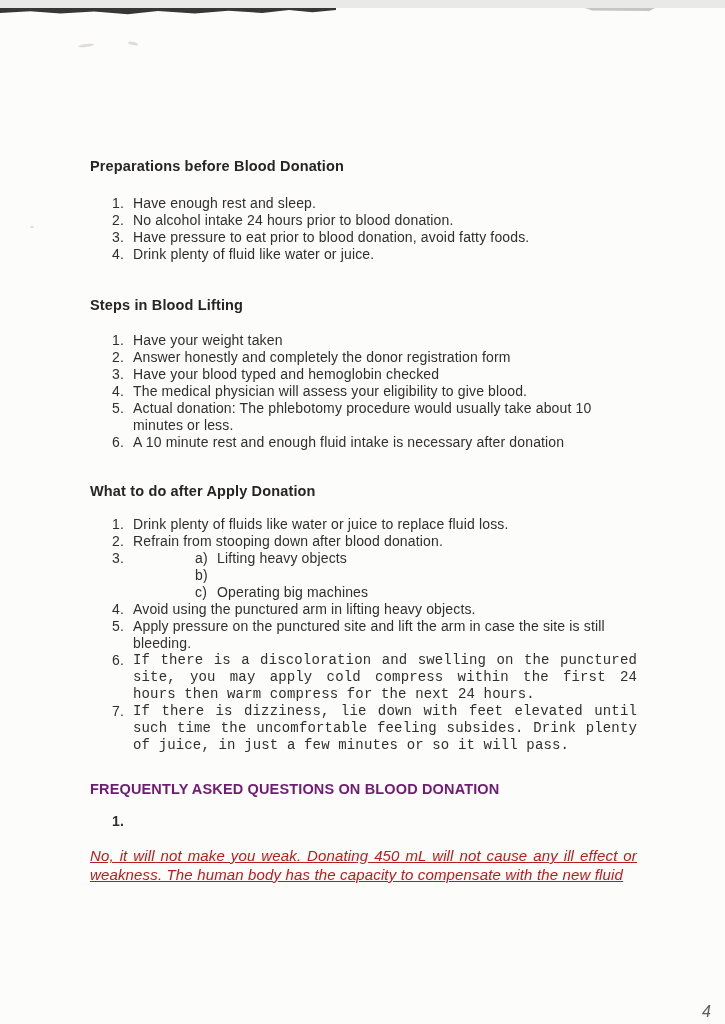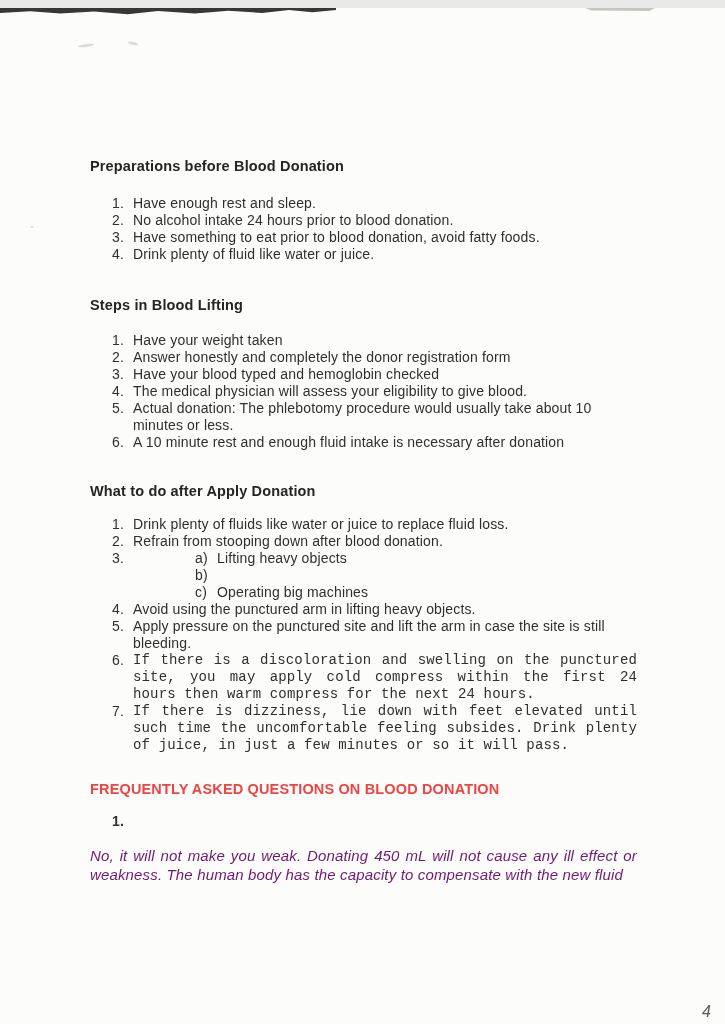--- a/index.html
+++ b/index.html
@@ -62,33 +62,34 @@
   .item .num { flex: 0 0 21px; }
   .item .txt { flex: 1; }
   .txt.justify { text-align: justify; font-family: Liberation Mono, monospace; }
 
   .sub-item { display: flex; margin-left: 62px; }
   .sub-item .num { flex: 0 0 22px; }
 
   .faq-heading {
     font-weight: bold;
     font-size: 14.5px;
-    color: #ef4444;
+    color: #701a75;
     margin-top: 27px;
     line-height: 17px;
   }
   .question { display: flex; padding-left: 22px; margin-top: 15px; font-weight: bold; }
   .question .num { flex: 0 0 21px; }
   .answer {
     margin-top: 16px;
     font-style: italic;
     font-size: 15px;
     line-height: 19px;
     text-align: justify;
-    color: #701a75;
+    color: #b91c1c;
+    text-decoration: underline;
   }
 
   .page-number {
     position: absolute;
     right: 14px;
     top: 995px;
     font-size: 16px;
     font-style: italic;
     color: #5d5b57;
   }
@@ -111,21 +112,21 @@
       <div class="item">
         <span class="num">1.</span>
         <span class="txt">Have enough rest and sleep.</span>
       </div>
       <div class="item">
         <span class="num">2.</span>
         <span class="txt">No alcohol intake 24 hours prior to blood donation.</span>
       </div>
       <div class="item">
         <span class="num">3.</span>
-        <span class="txt">Have something to eat prior to blood donation, avoid fatty foods.</span>
+        <span class="txt">Have pressure to eat prior to blood donation, avoid fatty foods.</span>
       </div>
       <div class="item">
         <span class="num">4.</span>
         <span class="txt">Drink plenty of fluid like water or juice.</span>
       </div>
     </div>
 
     <div class="sec-heading h2">Steps in Blood Lifting</div>
     <div class="list list-2">
       <div class="item">

